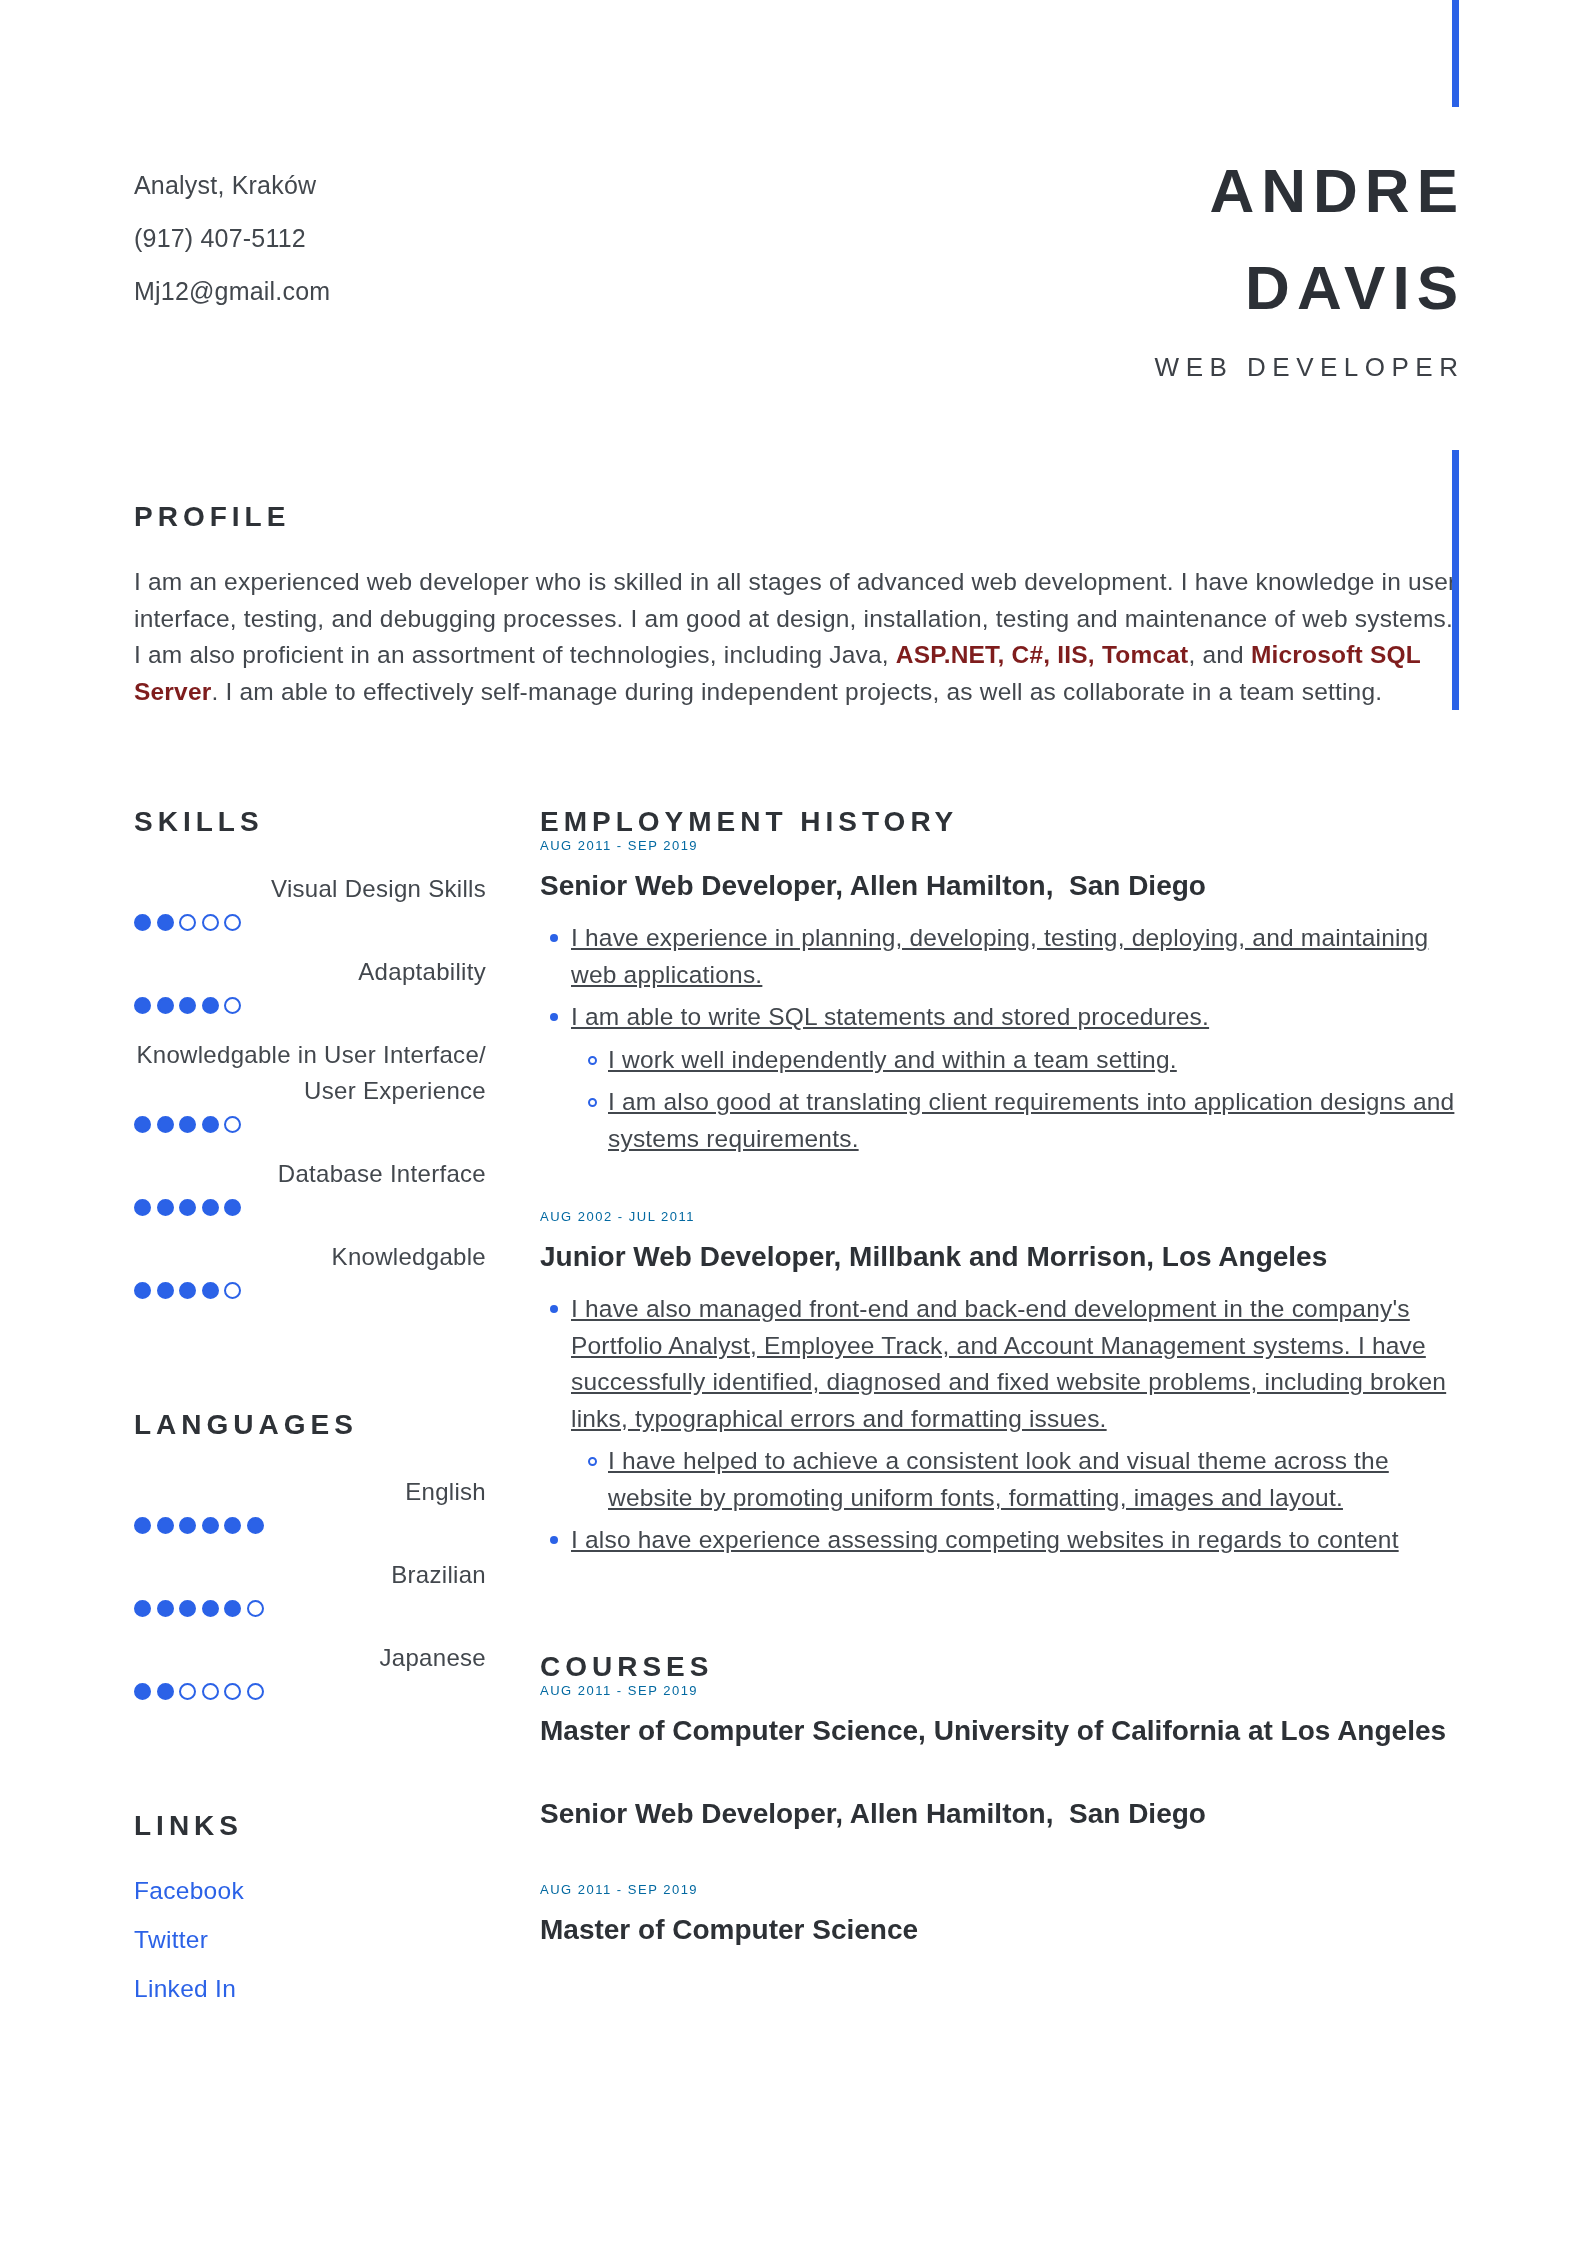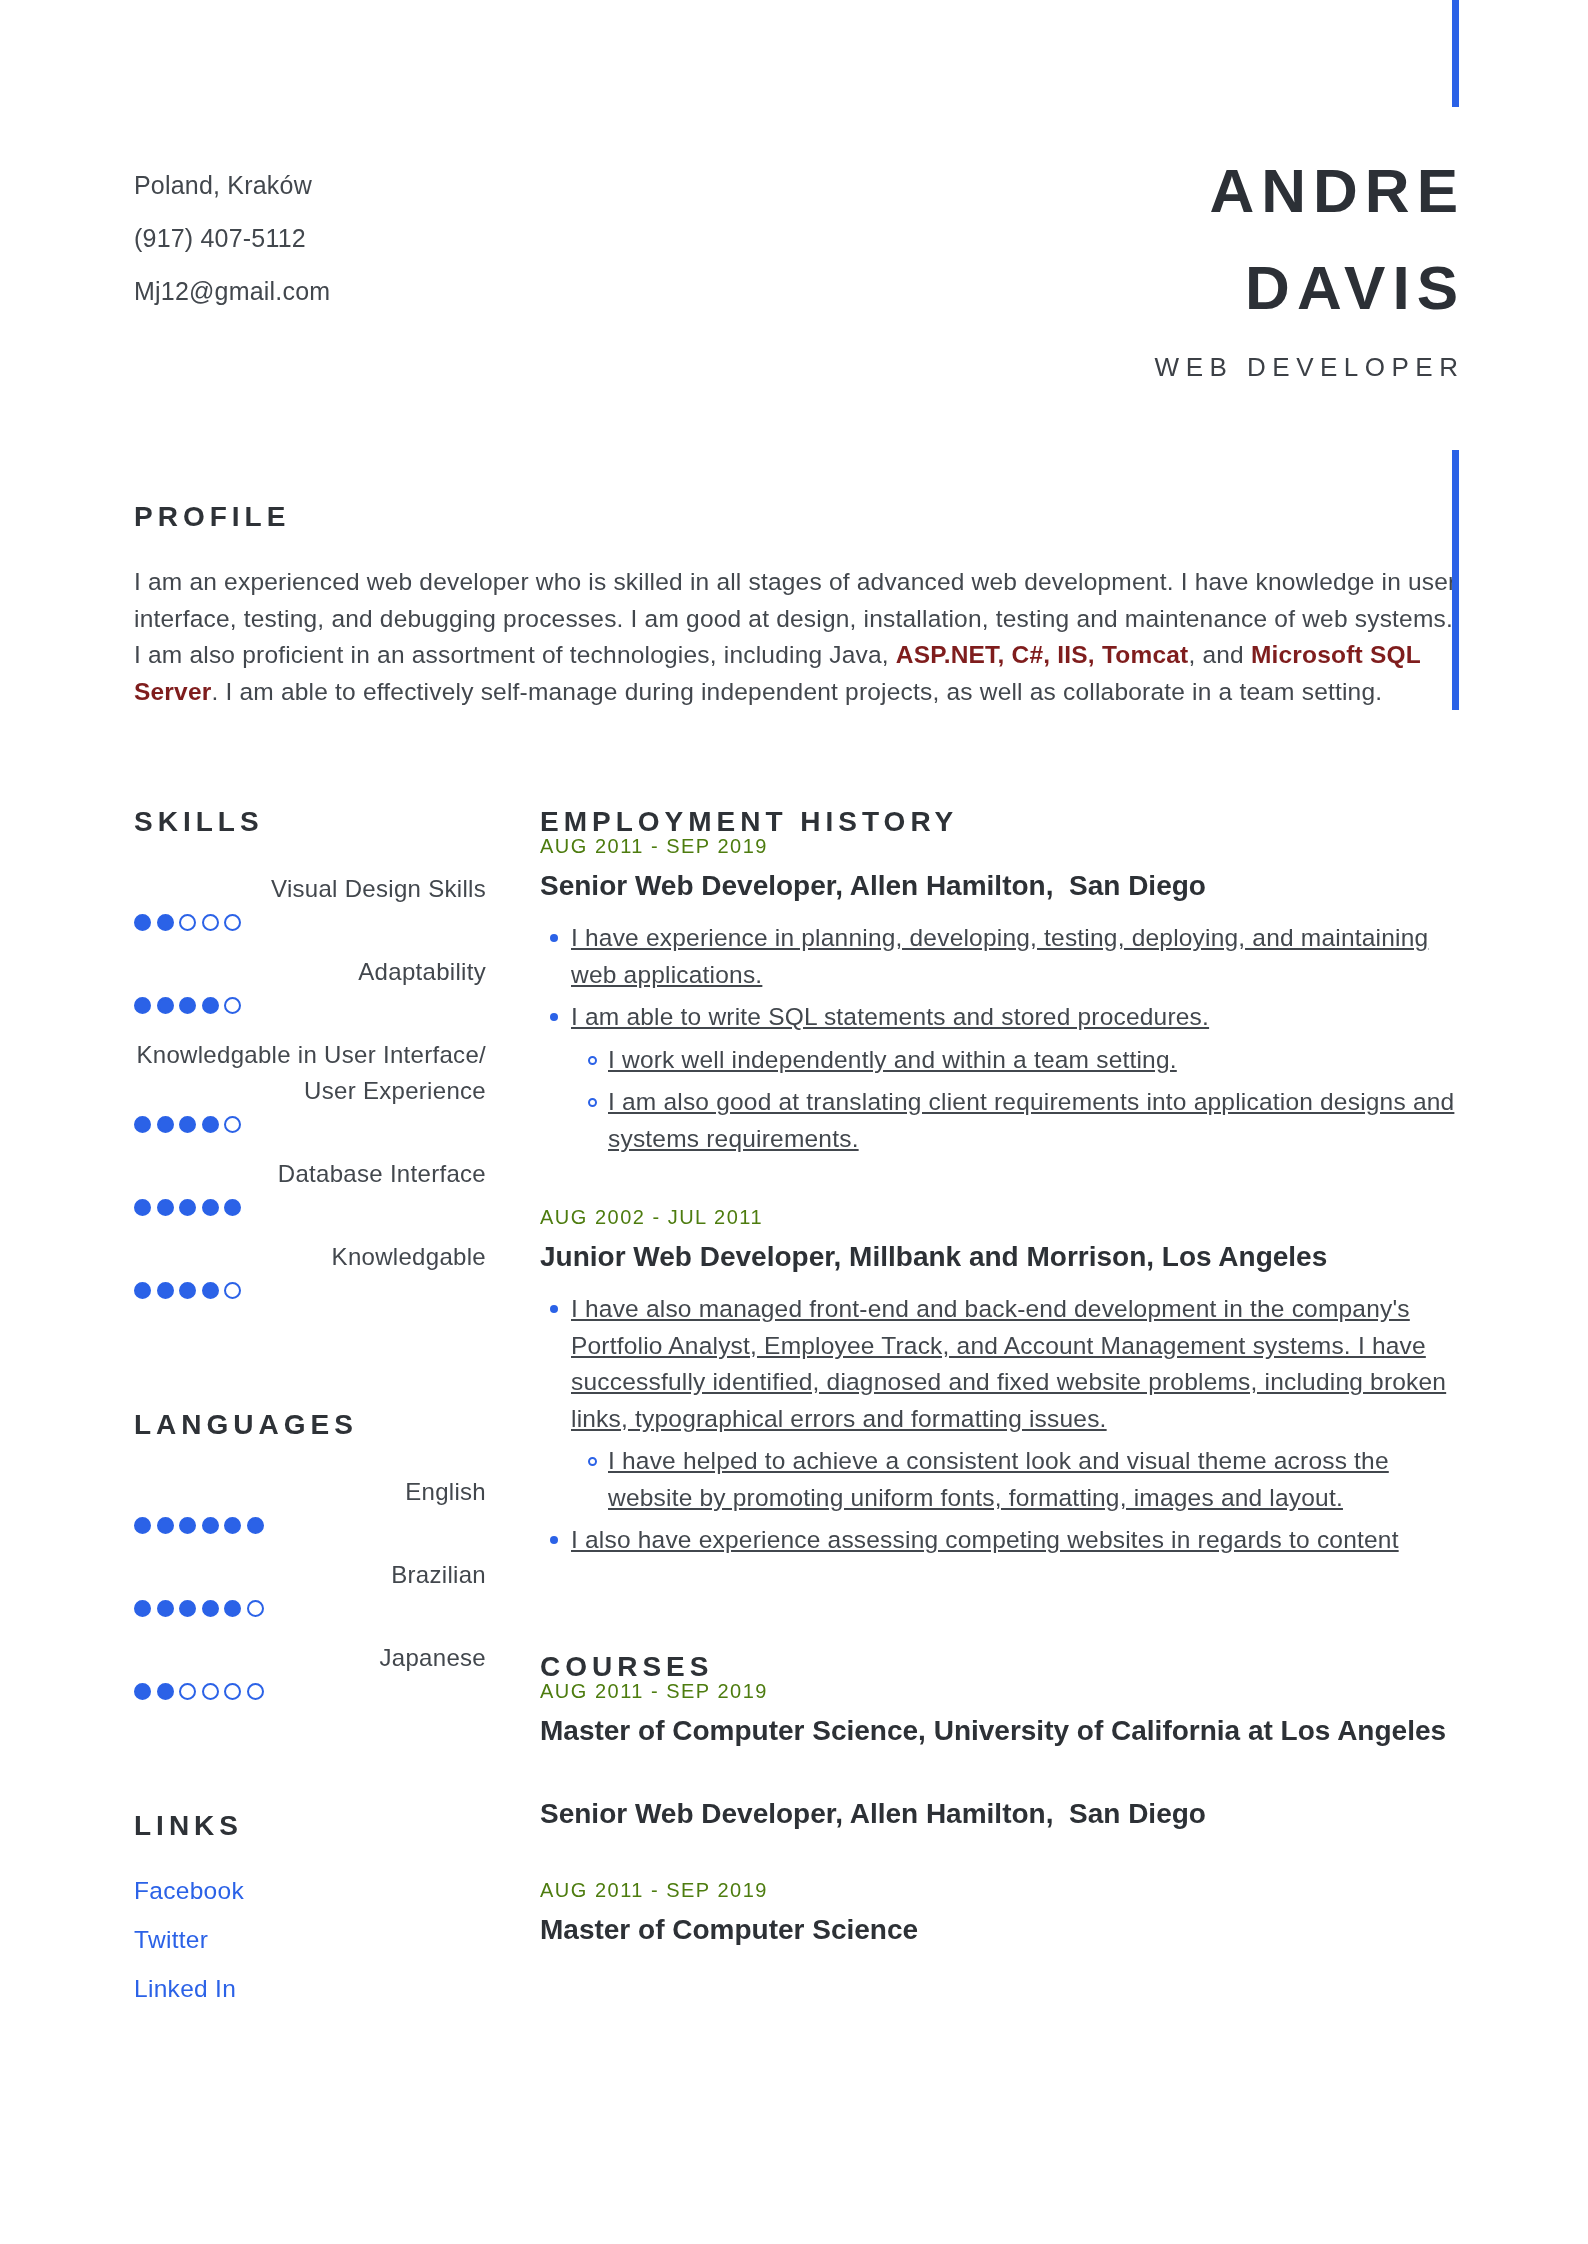--- a/index.html
+++ b/index.html
@@ -79,22 +79,22 @@
     display: block;
     font-size: 24.5px; line-height: 29px; letter-spacing: 0.3px;
     color: var(--accent); text-decoration: none;
     margin-bottom: 20px; cursor: pointer;
   }
 
   
   .job:first-of-type { margin-top: 41px; }
   .job + .job { margin-top: 50px; }
   .entry-date {
-    font-size: 20px; line-height: 20px; letter-spacing: 1.5px;
-    color: #4d7c0f;
+    font-size: 13px; line-height: 20px; letter-spacing: 1.5px;
+    color: #0369a1;
   }
   .entry-title {
     margin-top: 13px;
     font-size: 28px; font-weight: 700; line-height: 33px;
     color: #2d3136; white-space: pre;
   }
   ul.bullets { list-style: none; margin: 18px 0 0 0; padding: 0; }
   ul.bullets > li {
     position: relative; padding-left: 31px;
     font-size: 24.5px; line-height: 36.5px; letter-spacing: 0.2px;
@@ -122,21 +122,21 @@
 </head>
 <body>
 
 <div class="accent-bar top"></div>
 <div class="accent-bar profile"></div>
 
 <div class="content">
 
   <div class="header">
     <div class="contact">
-      <div class="line">Poland, Kraków</div>
+      <div class="line">Analyst, Kraków</div>
       <div class="line">(917) 407-5112</div>
       <div class="line">Mj12@gmail.com</div>
     </div>
     <div class="name-block">
       <div class="name-line">ANDRE</div>
       <div class="name-line">DAVIS</div>
       <div class="role">WEB DEVELOPER</div>
     </div>
   </div>
 

